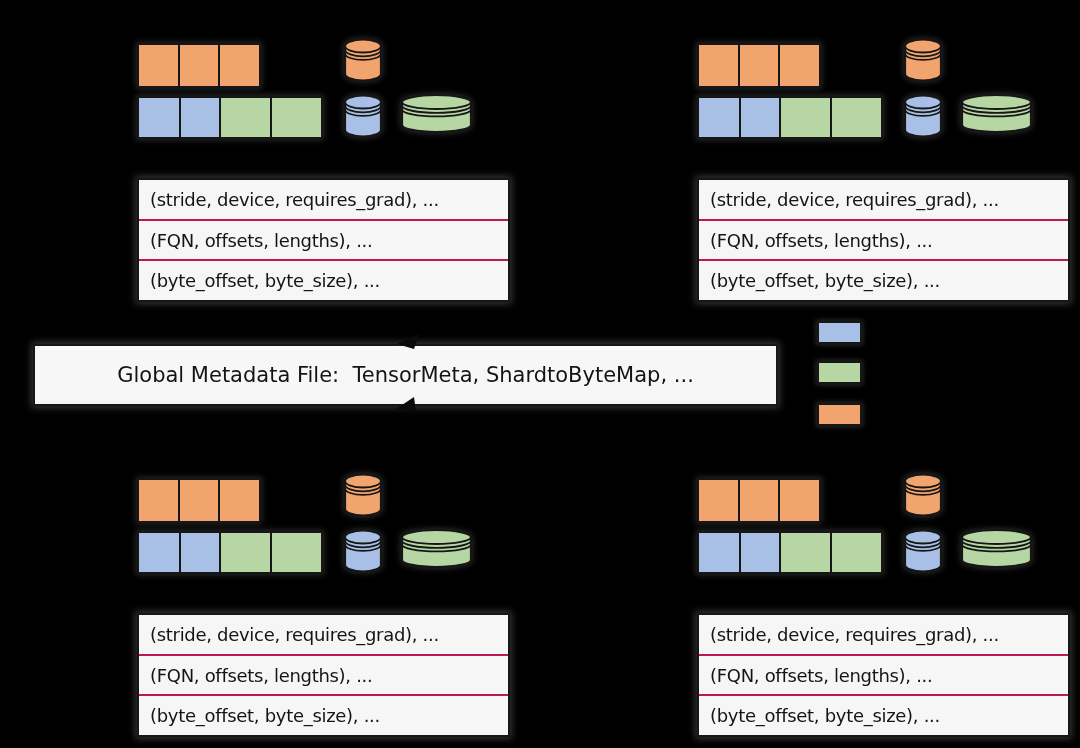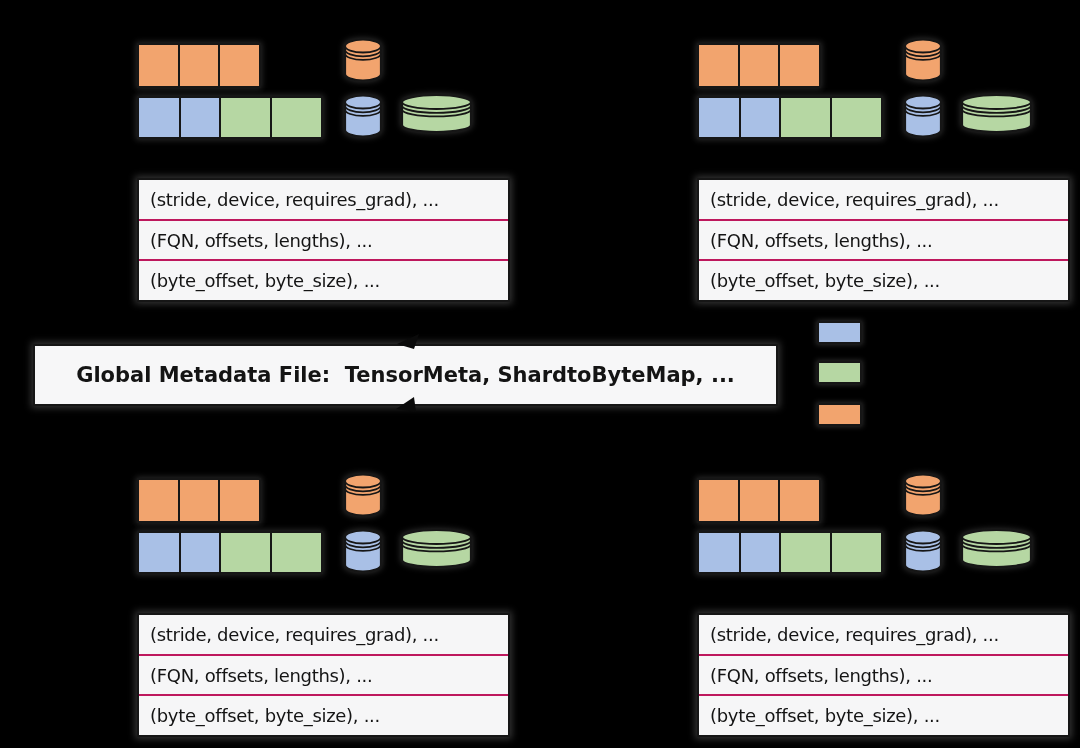--- a/index.html
+++ b/index.html
@@ -54,21 +54,20 @@
   }
   .meta-row:first-child{border-top:none;}
 
   
   .global-box{
     position:absolute;left:33px;top:344px;width:745px;height:62px;
     background:#F7F7F8;border:2px solid #161616;box-sizing:border-box;
     display:flex;align-items:center;justify-content:center;
     font-size:21px;color:#141414;white-space:pre;
     box-shadow:0 0 7px 2px rgba(130,130,130,.4);
-    font-weight:bold;
   }
   .arrow-notches{position:absolute;left:380px;top:328px;width:60px;height:92px;z-index:5;}
 
   
   .legend-swatch{
     position:absolute;left:817px;width:45px;height:23px;
     border:2px solid #161616;box-sizing:border-box;
     box-shadow:0 0 5px 1px rgba(120,120,120,.35);
   }
   .ls-blue{top:321px;background:var(--color-blue,#A9C0E6);}

